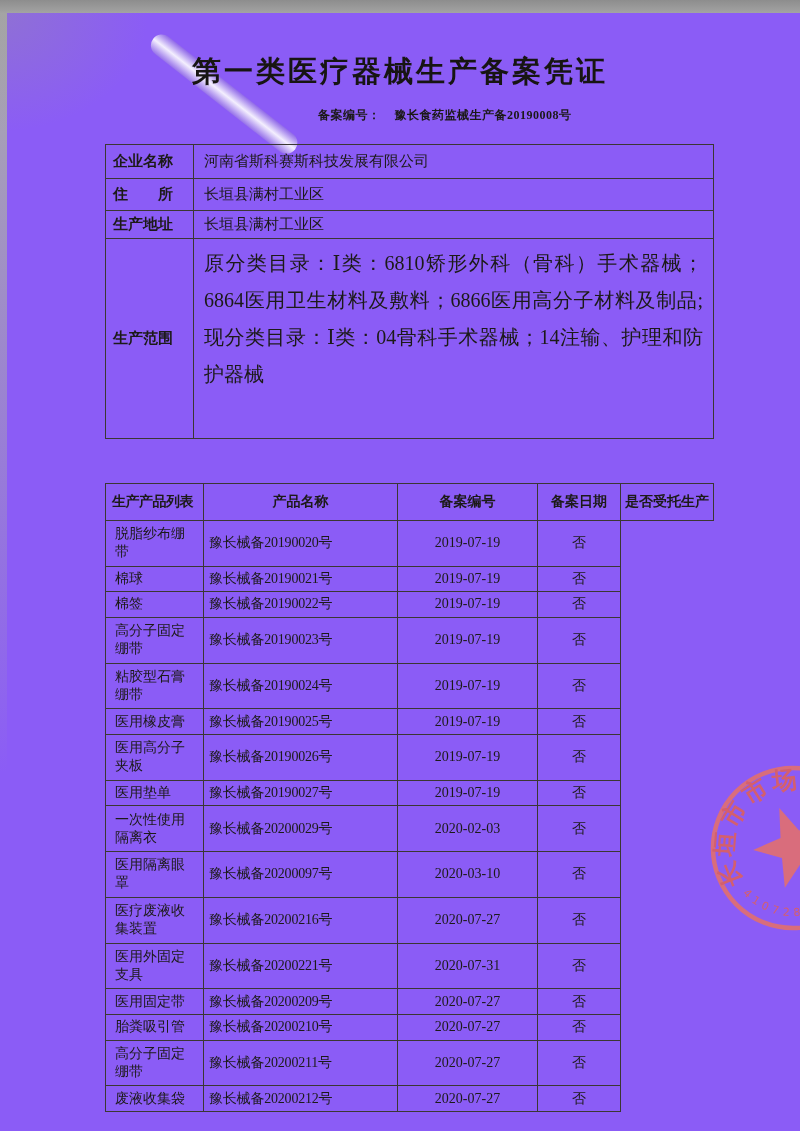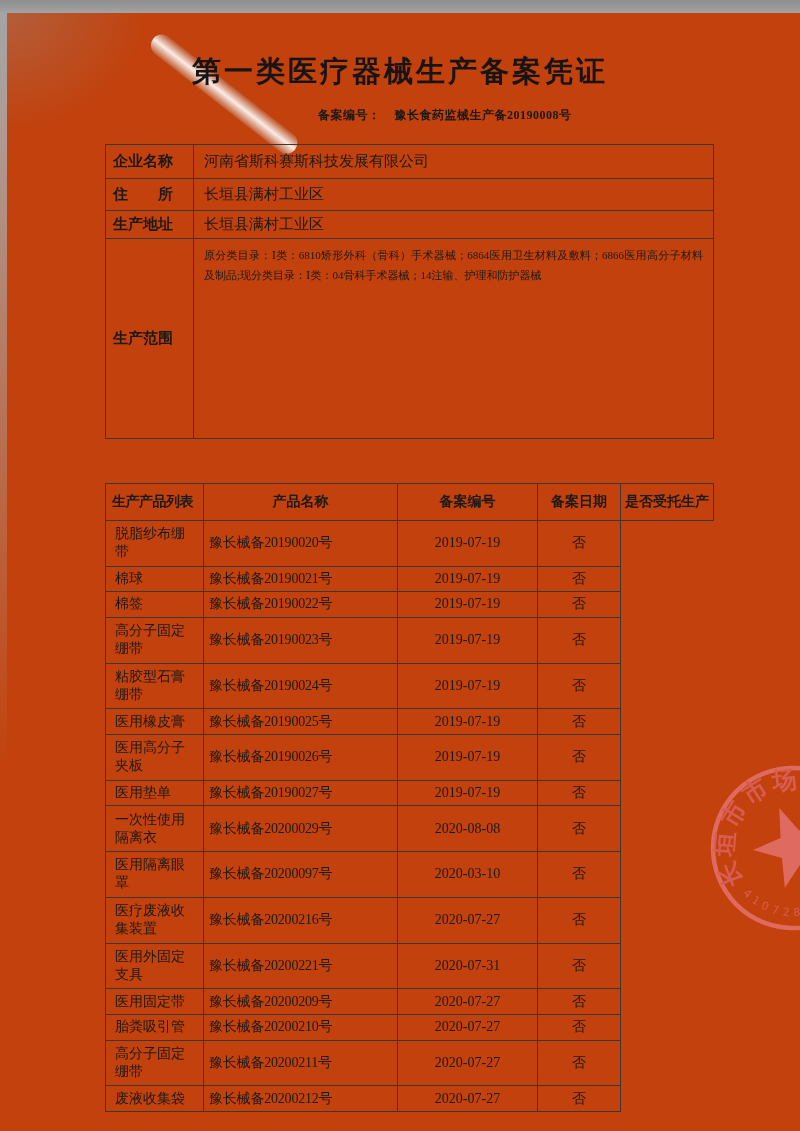--- a/index.html
+++ b/index.html
@@ -4,21 +4,21 @@
 <style>
   html,body{margin:0;padding:0;}
   body{
     width:800px;height:1131px;
     font-family:"Liberation Serif","DejaVu Serif",serif;
     color:#1c1a18;
     background:#fbfaf6;
   }
   #page{
     position:relative;width:800px;height:1131px;overflow:hidden;
-    background:#c2410c;
+    background:#8b5cf6;
   }
   
   .scan-top{position:absolute;left:0;top:0;width:800px;height:13px;
     background:linear-gradient(to bottom,#8d8d8d,#a3a3a3);}
   .scan-left{position:absolute;left:0;top:13px;width:7px;height:760px;
     background:linear-gradient(to bottom,#ababab,rgba(200,200,200,0));}
   .scan-corner{position:absolute;left:0;top:13px;width:150px;height:120px;
     background:radial-gradient(ellipse at 0% 0%,rgba(150,150,150,.35),rgba(150,150,150,0) 70%);}
   .crease{position:absolute;left:160px;top:30px;width:180px;height:22px;
     transform:rotate(38deg);transform-origin:0 0;border-radius:12px;
@@ -34,21 +34,21 @@
     font-size:12px;font-weight:bold;letter-spacing:.5px;color:#1b1917;
     display:flex;gap:14px;white-space:nowrap;
   }
   
   table{border-collapse:collapse;table-layout:fixed;}
   td,th{border:1.6px solid #3b3733;vertical-align:middle;
     font-size:15px;padding:2px 6px;overflow:hidden;}
   .info-table{position:absolute;left:105px;top:144px;width:609px;}
   .info-table td.lbl{font-weight:bold;padding-left:7px;white-space:nowrap;}
   .info-table td.val{padding-left:10px;}
-  .scope-cell{vertical-align:top;padding:6px 10px;line-height:1.85;font-size:11px;text-align:justify;}
+  .scope-cell{vertical-align:top;padding:6px 10px;line-height:1.85;font-size:20px;text-align:justify;}
   .prod-table{position:absolute;left:105px;top:483px;width:609px;height:629px;}
   .prod-table th{font-weight:bold;font-size:14px;height:30px;text-align:center;padding:1px 2px;}
   .prod-table td{font-size:14px;}
   .prod-table td.c-name{text-align:left;padding-left:9px;}
   .prod-table td.c-no{text-align:left;padding-left:5px;letter-spacing:-.2px;white-space:nowrap;}
   .prod-table td.c-date{text-align:center;padding:1px 2px;white-space:nowrap;}
   .prod-table td.c-del{text-align:center;}
   .side-label{font-weight:bold;text-align:left;padding-left:6px;font-size:14px;letter-spacing:-.5px;}
   
   .stamp{position:absolute;left:693px;top:750px;z-index:5;opacity:.88;}
@@ -158,21 +158,21 @@
     </tr>
         <tr>
       <td class="c-name">医用垫单</td>
       <td class="c-no">豫长械备20190027号</td>
       <td class="c-date">2019-07-19</td>
       <td class="c-del">否</td>
     </tr>
         <tr>
       <td class="c-name">一次性使用隔离衣</td>
       <td class="c-no">豫长械备20200029号</td>
-      <td class="c-date">2020-08-08</td>
+      <td class="c-date">2020-02-03</td>
       <td class="c-del">否</td>
     </tr>
         <tr>
       <td class="c-name">医用隔离眼罩</td>
       <td class="c-no">豫长械备20200097号</td>
       <td class="c-date">2020-03-10</td>
       <td class="c-del">否</td>
     </tr>
         <tr>
       <td class="c-name">医疗废液收集装置</td>

